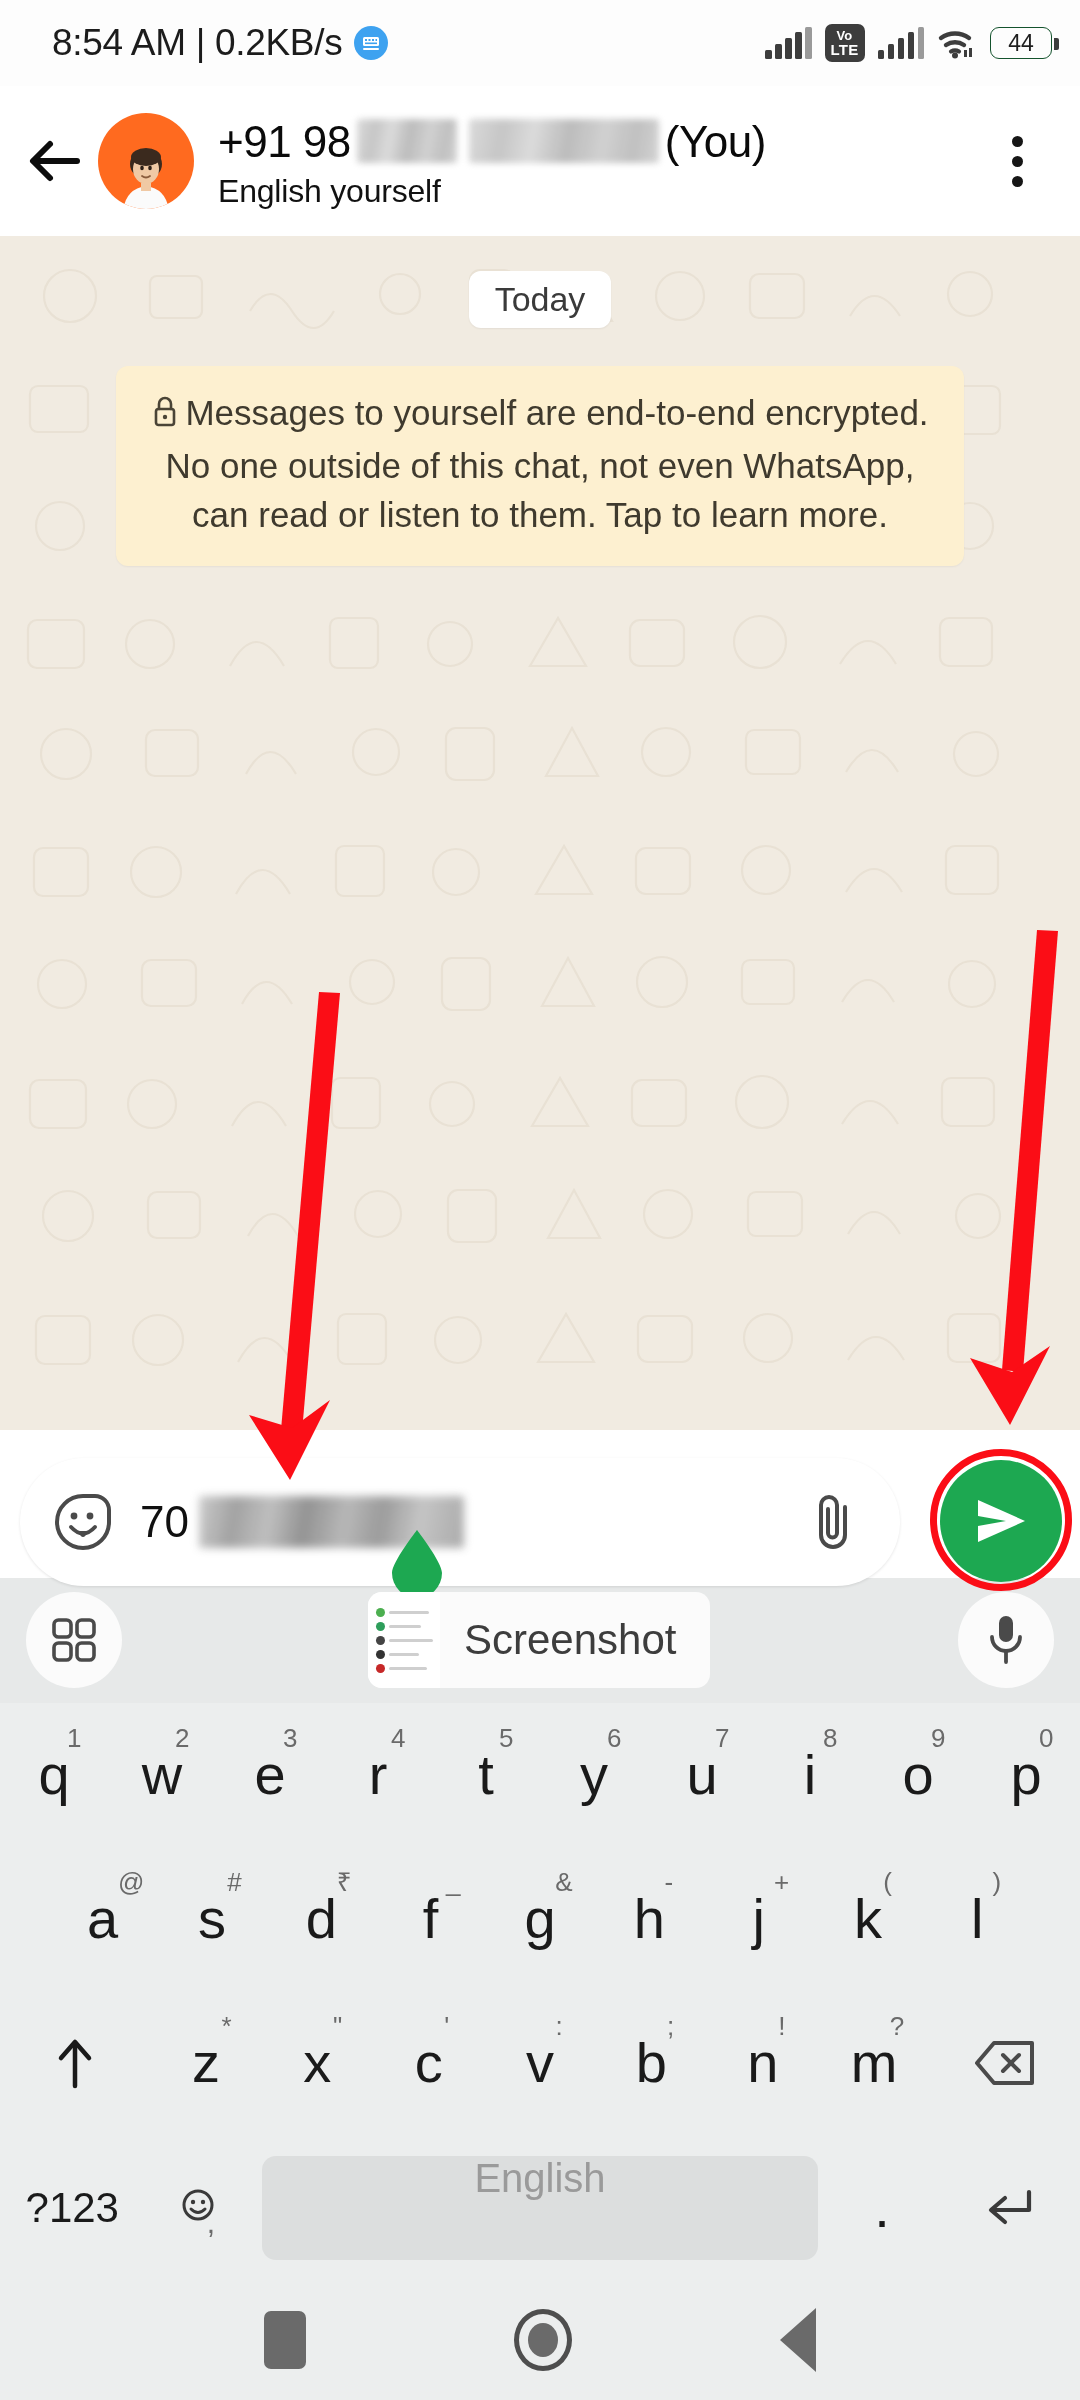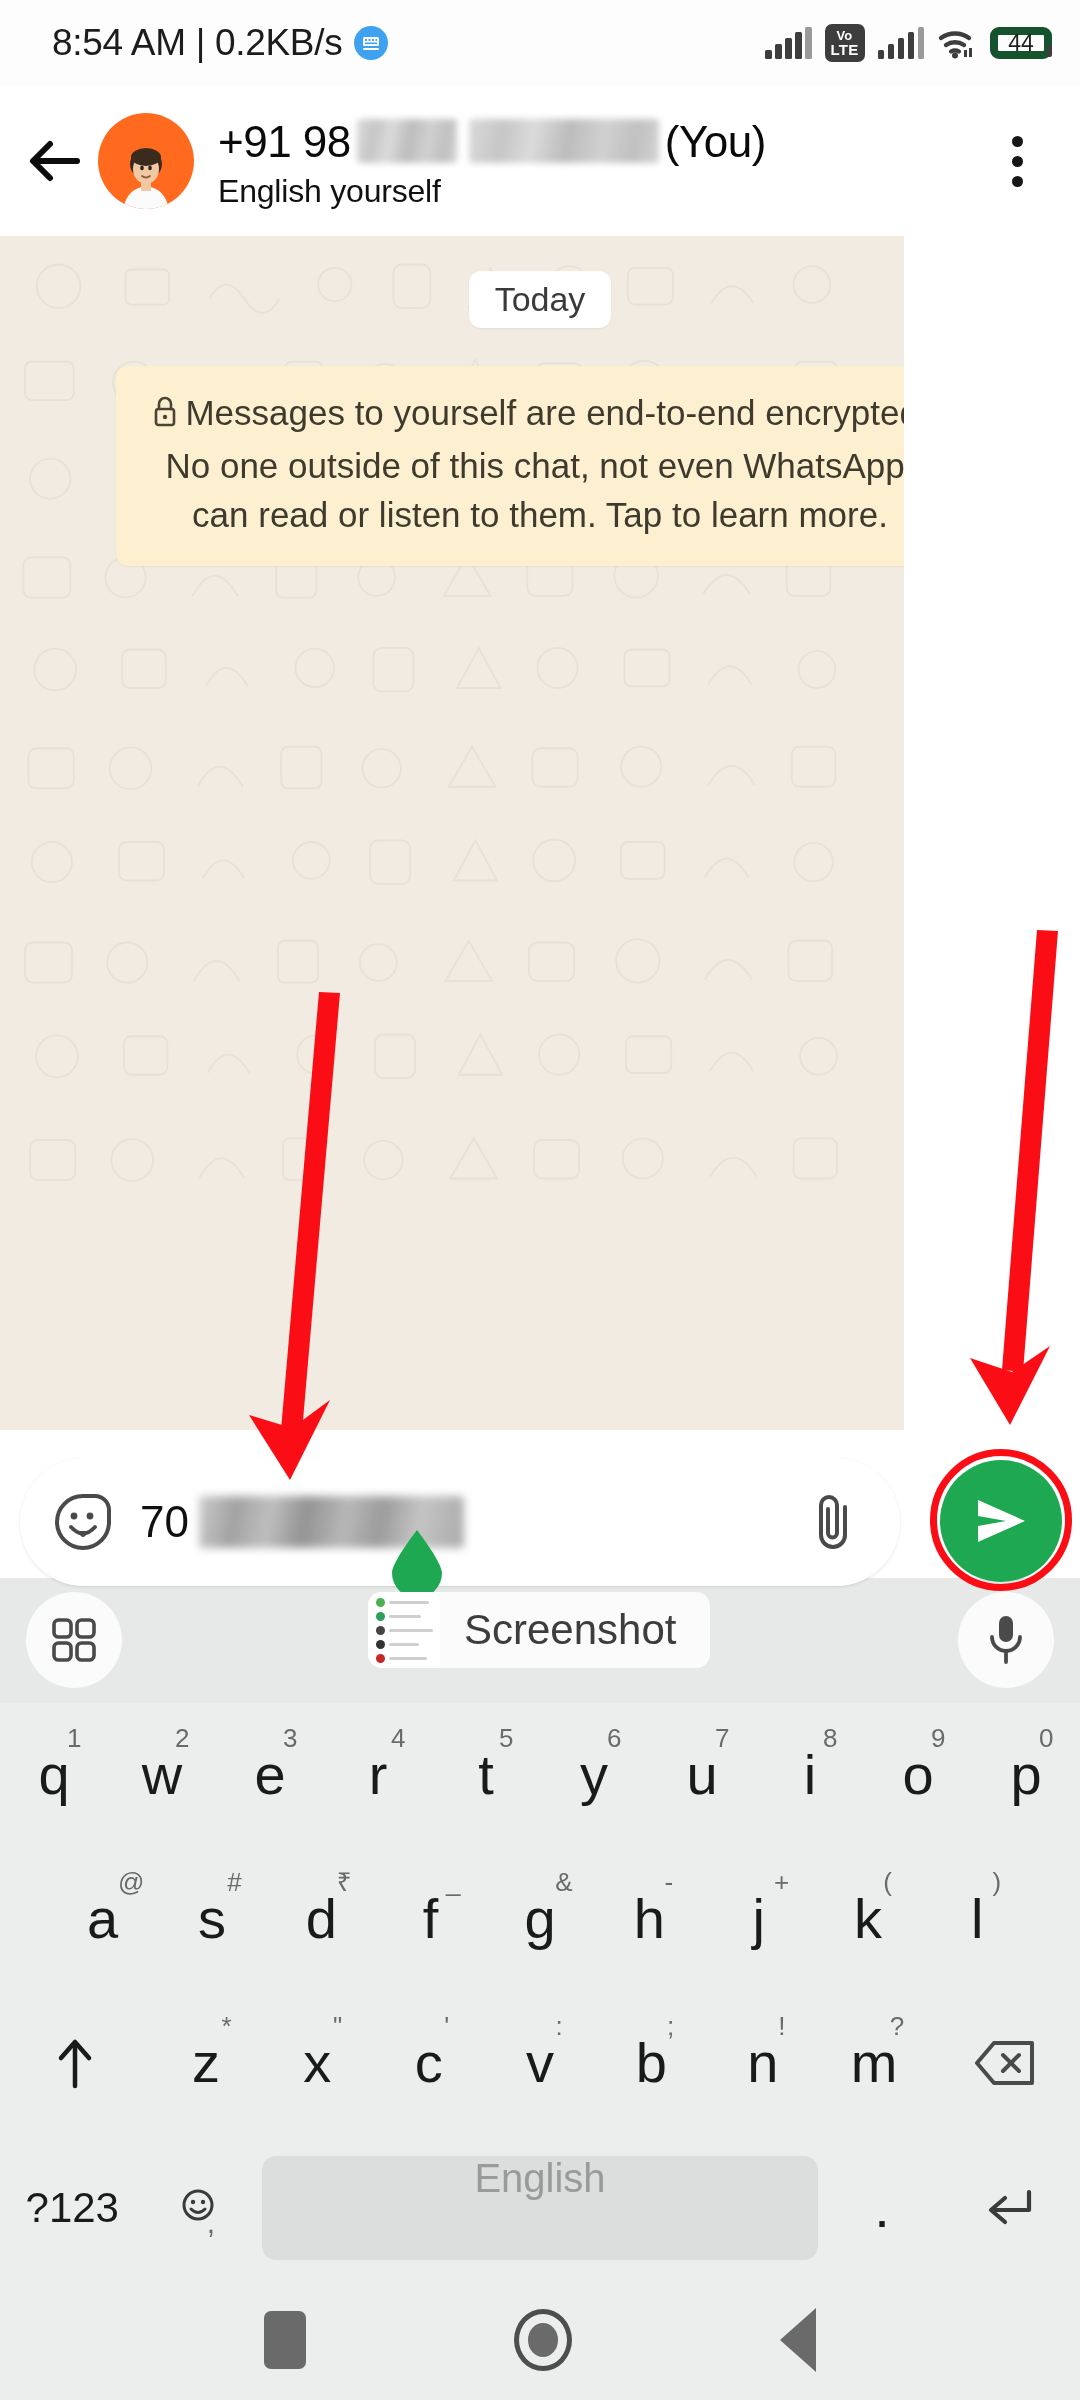--- a/index.html
+++ b/index.html
@@ -39,21 +39,21 @@
     padding:3px 4px; text-align:center; width:40px; height:38px;
     display:flex; flex-direction:column; align-items:center; justify-content:center;
     letter-spacing:0.2px;
   }
   .volte span:first-child{ font-size:13px; }
   .volte span:last-child{ font-size:15px; }
   .wifi { position:relative; width:40px; height:32px; }
   .wifi svg { display:block; }
   .battery {
     position:relative; width:62px; height:32px;
-    border:8px solid #14532d; border-radius:9px;
+    border:1px solid #14532d; border-radius:9px;
     display:flex; align-items:center; justify-content:center;
   }
   .battery::after {
     content:""; position:absolute; right:-8px; top:10px;
     width:5px; height:12px; background:#3d3d3d; border-radius:0 2px 2px 0;
   }
   .battery span { font-size:23px; color:#1f1f1f; line-height:1; font-weight:400; }
 
   
   .appbar {
@@ -78,21 +78,21 @@
   .redact.r1 { width:100px; }
   .redact.r2 { width:190px; }
   .title-post { font-size:44px; color:#0a0a0a; white-space:nowrap; letter-spacing:-0.5px; }
   .subtitle { font-size:32px; color:#111; margin-top:6px; letter-spacing:-0.2px; }
   .kebab { width:74px; height:74px; display:flex; flex-direction:column;
            align-items:center; justify-content:center; gap:9px; flex:0 0 auto; }
   .kebab i { width:11px; height:11px; border-radius:50%; background:#161616; display:block; }
 
   
   .chat {
-    position:absolute; top:236px; left:0; width:904px; height:1194px;
+    position:absolute; top:236px; left:0; width:1080px; height:1194px;
     background:#f1ebe1; overflow:hidden;
   }
   .doodles { position:absolute; inset:0; opacity:0.5; }
   .daychip-wrap { position:absolute; top:35px; left:0; width:1080px; display:flex; justify-content:center; }
   .daychip {
     background:#ffffff; border-radius:12px; padding:9px 26px;
     font-size:34px; color:#3a3a3a; box-shadow:0 1px 2px rgba(0,0,0,0.06);
   }
   .enc-wrap { position:absolute; top:130px; left:0; width:1080px; display:flex; justify-content:center; }
   .encryption {
@@ -141,21 +141,21 @@
   
   .sugbar {
     position:absolute; top:1578px; left:0; width:1080px; height:125px;
     background:#e7e9e9; display:flex; align-items:center; z-index:10;
   }
   .sug-left {
     position:absolute; left:26px; top:14px; width:96px; height:96px;
     background:#fbfbfb; border-radius:50%; display:flex; align-items:center; justify-content:center;
   }
   .sug-chip {
-    position:absolute; left:368px; top:14px; height:76px;
+    position:absolute; left:368px; top:14px; height:96px;
     background:#fbfbfb; border-radius:14px; display:flex; align-items:center;
     padding:0 34px 0 0; overflow:hidden;
   }
   .sug-thumb {
     width:72px; height:96px; flex:0 0 auto; background:#fff;
     padding:8px 4px 8px 8px; display:flex; flex-direction:column; justify-content:center; gap:5px;
   }
   .thumbrow { display:flex; align-items:center; gap:4px; }
   .thumbdot { width:9px; height:9px; border-radius:50%; flex:0 0 auto; }
   .thumbline { height:3px; border-radius:2px; background:#cfcfcf; }

